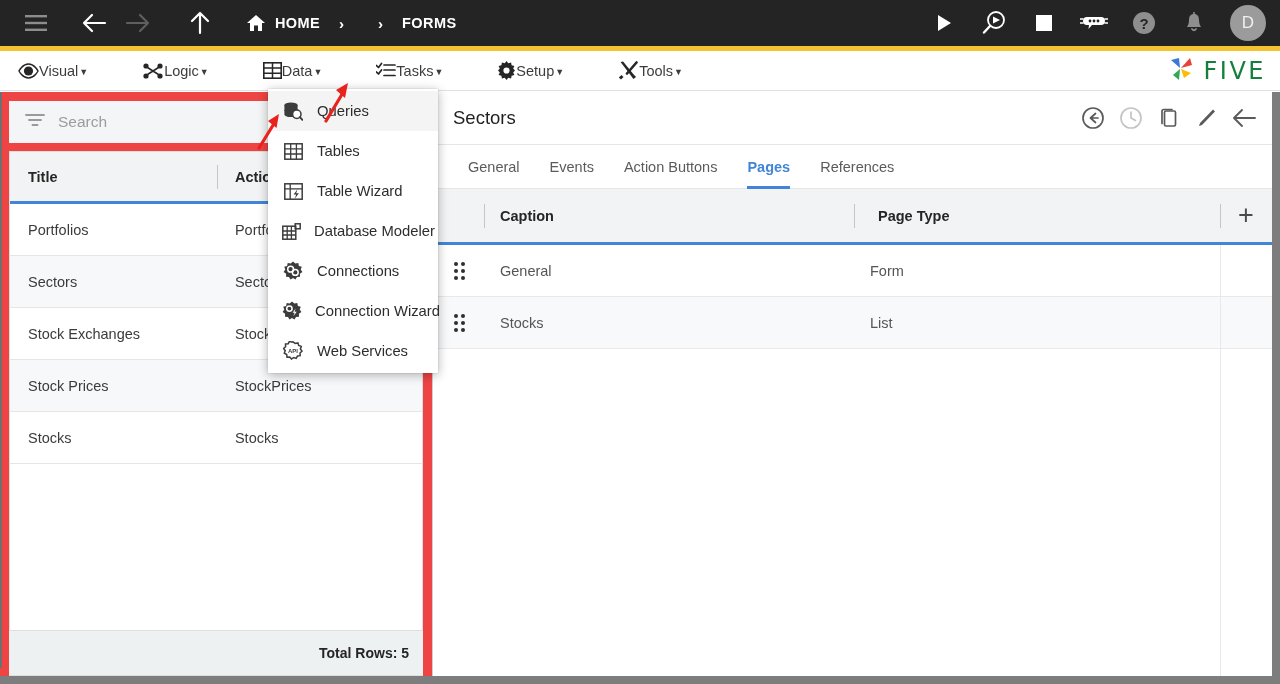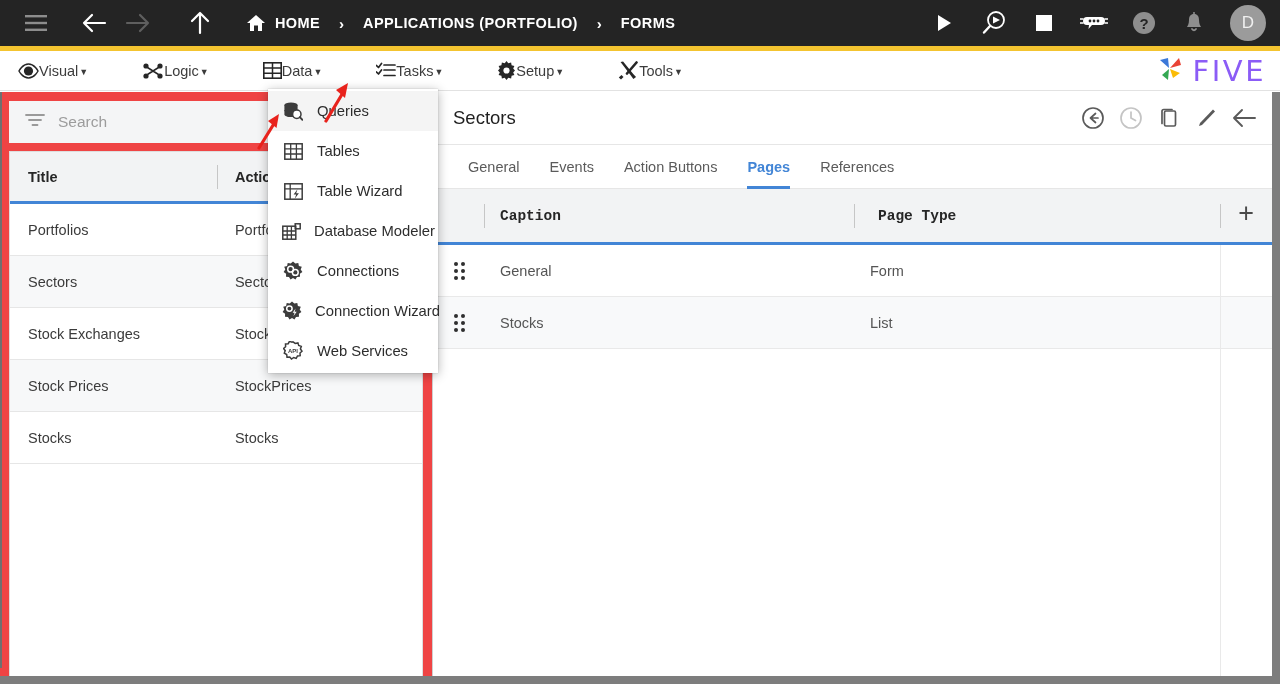--- a/index.html
+++ b/index.html
@@ -65,21 +65,21 @@
   }
   .menu-item .cap { padding-right: 1px; }
   .menu-item .caret { font-size: 9px; position: relative; top: 1px; }
   .menu-item svg { display: block; }
   .menu-gap { width: 25px; }
   .brand {
     position: absolute; right: 14px; top: 0; height: 40px;
     display: flex; align-items: center; gap: 8px;
   }
   .brand-text {
-    font-size: 29px; letter-spacing: 2.5px; color: #8b5cf6;
+    font-size: 24px; letter-spacing: 2.5px; color: #15803d;
     font-family: "DejaVu Sans", sans-serif;
   }
 
   
   .left-panel {
     position: absolute; top: 92px; left: 0;
     width: 433px; height: 584px;
     background: #ef4444;
     border-right: 1px solid #cfcfcf;
     display: flex; flex-direction: column;
@@ -177,21 +177,21 @@
   }
   .tab.active { color: #4285d6; font-weight: bold; }
   .tab.active::after {
     content: ""; position: absolute; left: 15px; right: 15px; bottom: -1px;
     height: 3px; background: #4285d6;
   }
 
   .rtable { flex: 1 1 auto; display: flex; flex-direction: column; min-height: 0; }
   .rt-head {
     height: 56px; background: #f2f3f4; display: flex; align-items: center;
-    border-bottom: 3px solid #4285d6; position: relative; font-family: Liberation Mono, monospace;
+    border-bottom: 3px solid #4285d6; position: relative;
   }
   .rt-h {
     font-size: 14.5px; font-weight: bold; color: #262626;
     height: 56px; display: flex; align-items: center; position: relative;
   }
   .rt-h::before {
     content: ""; position: absolute; left: 0; top: 16px;
     width: 1px; height: 24px; background: #c6c6c6;
   }
   .c-handle { width: 50px; }
@@ -263,23 +263,20 @@
 
     <div class="crumb" style="margin-left:22px">
       <span style="display:flex">
         <svg width="20" height="18" viewBox="0 0 20 18">
             <path d="M10 1 L19 9 L16 9 L16 17 L12 17 L12 11.5 L8 11.5 L8 17 L4 17 L4 9 L1 9 Z" fill="#ffffff"></path>
           </svg>
       </span>
       <span>HOME</span>
     </div>
     <div class="crumb-sep">›</div>
-    <div class="crumb">
-      <span>APPLICATIONS (PORTFOLIO)</span>
-    </div>
     <div class="crumb-sep">›</div>
     <div class="crumb">
       <span>FORMS</span>
     </div>
 
     <div class="tb-spacer"></div>
 
     <div class="tb-right">
       <div class="tb-icon">
         <svg width="18" height="20" viewBox="0 0 18 20">
@@ -444,20 +441,21 @@
           <div class="grow alt">
             <div class="gcell col-title">Stock Prices</div>
             <div class="gcell col-action">StockPrices</div>
           </div>
           <div class="grow">
             <div class="gcell col-title">Stocks</div>
             <div class="gcell col-action">Stocks</div>
           </div>
         </div>
       </div>
+      <div class="grid-foot">Total Rows: 5</div>
     </div>
   </div>
 
   <div class="right-panel">
     <div class="rp-header">
       <div class="rp-title">Sectors</div>
       <div class="rp-spacer"></div>
       <div class="rp-actions">
         <div class="rp-ico">
           <svg width="24" height="24" viewBox="0 0 24 24">

